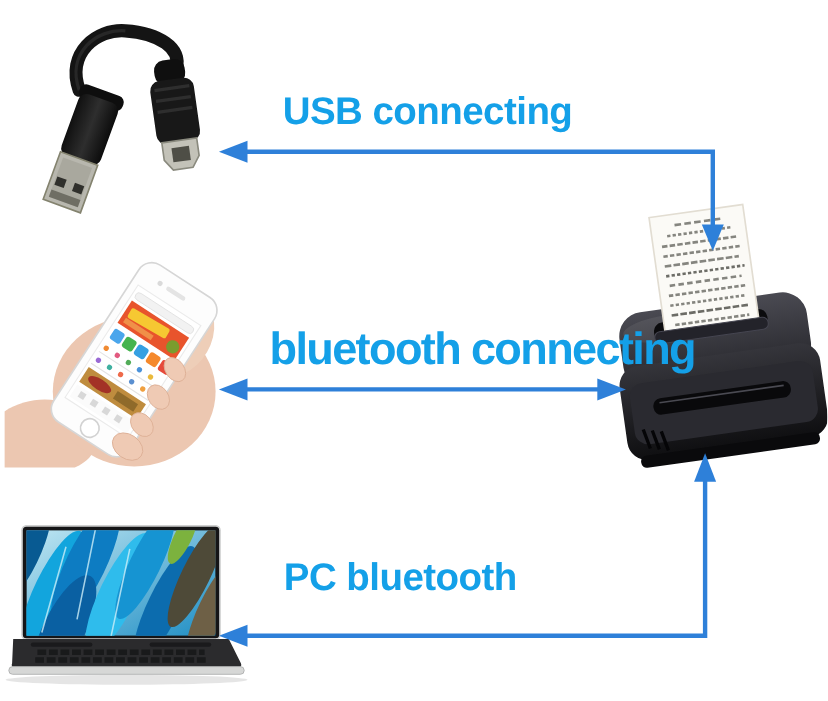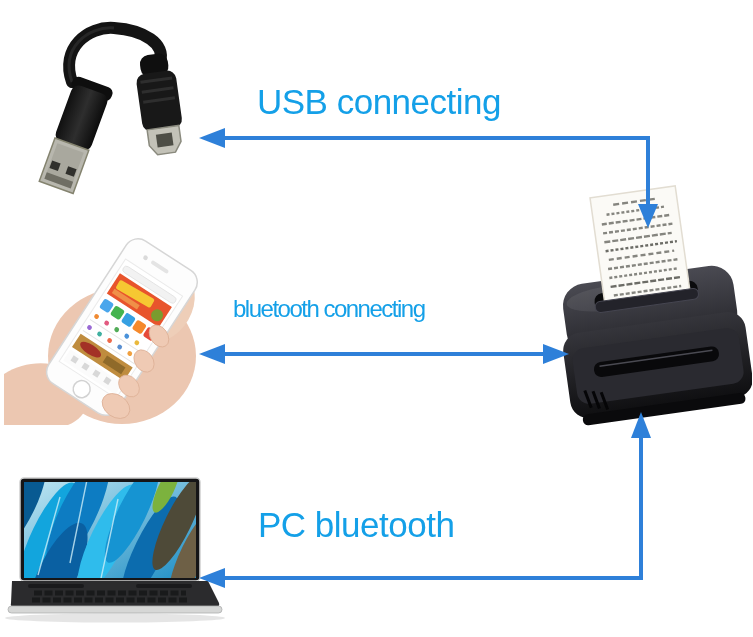--- a/index.html
+++ b/index.html
@@ -1,21 +1,21 @@
 <!DOCTYPE html>
 <html style="--canvas-bg: #ffffff; --label-text: #14a0e8; --arrow: #2e80d9;"><head>
 <meta charset="utf-8">
 <style>
   html,body{margin:0;padding:0;background:#fff;}
   #canvas{position:relative;width:753px;height:637px;background:var(--canvas-bg,#fff);overflow:hidden;
           font-family:"Liberation Sans",sans-serif;}
   .fig{position:absolute;}
-  .lbl{position:absolute;font-weight:400;color:var(--label-text,#14a0e8);white-space:nowrap;line-height:1;}
+  .lbl{position:absolute;font-weight:700;color:var(--label-text,#14a0e8);white-space:nowrap;line-height:1;}
   #usb-lbl{left:257px;top:84px;font-size:35px;letter-spacing:-0.5px;}
-  #bt-lbl{left:233px;top:297px;font-size:24px;letter-spacing:-1.5px;}
+  #bt-lbl{left:245px;top:297px;font-size:41px;letter-spacing:-1.5px;}
   #pc-lbl{left:258px;top:507px;font-size:35px;letter-spacing:-0.5px;}
   #arrows{position:absolute;left:0;top:0;width:753px;height:637px;z-index:6;pointer-events:none;}
   .arrow-shaft{stroke:var(--arrow,#2e80d9);stroke-width:4;fill:none;}
   .arrow-head{fill:var(--arrow,#2e80d9);}
 </style>
 </head>
 <body>
 
 <div id="canvas">
 

